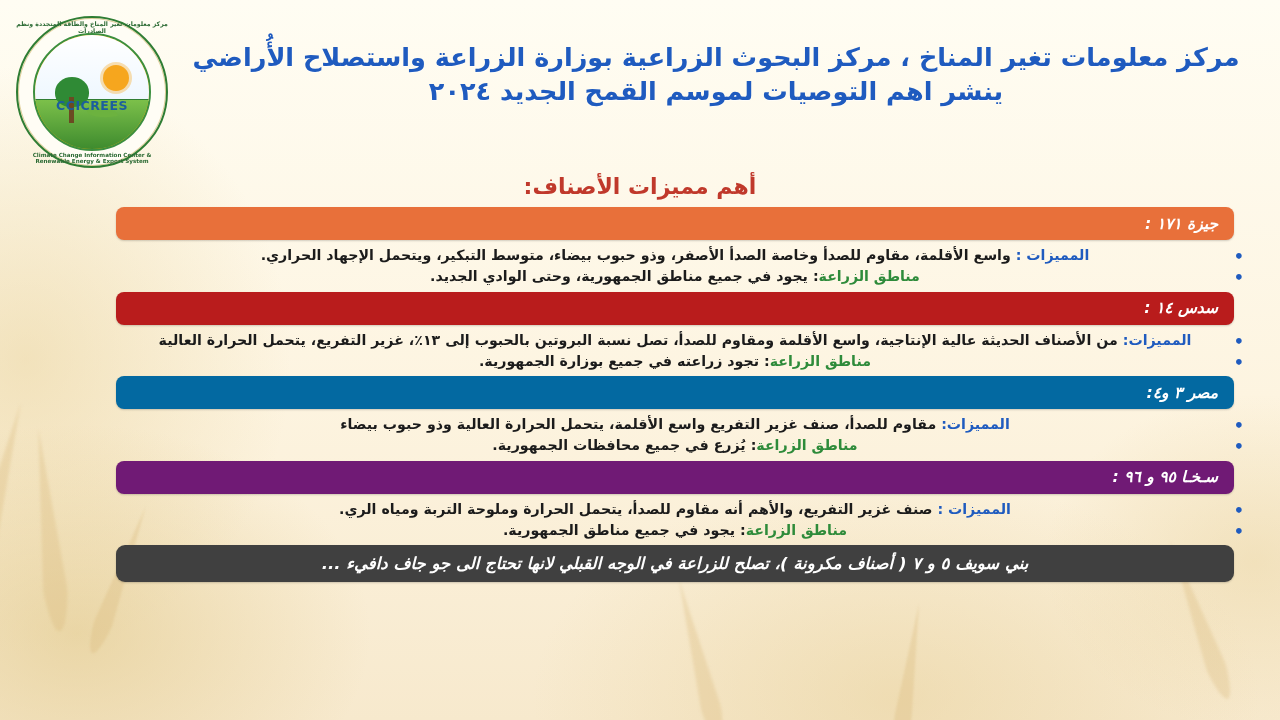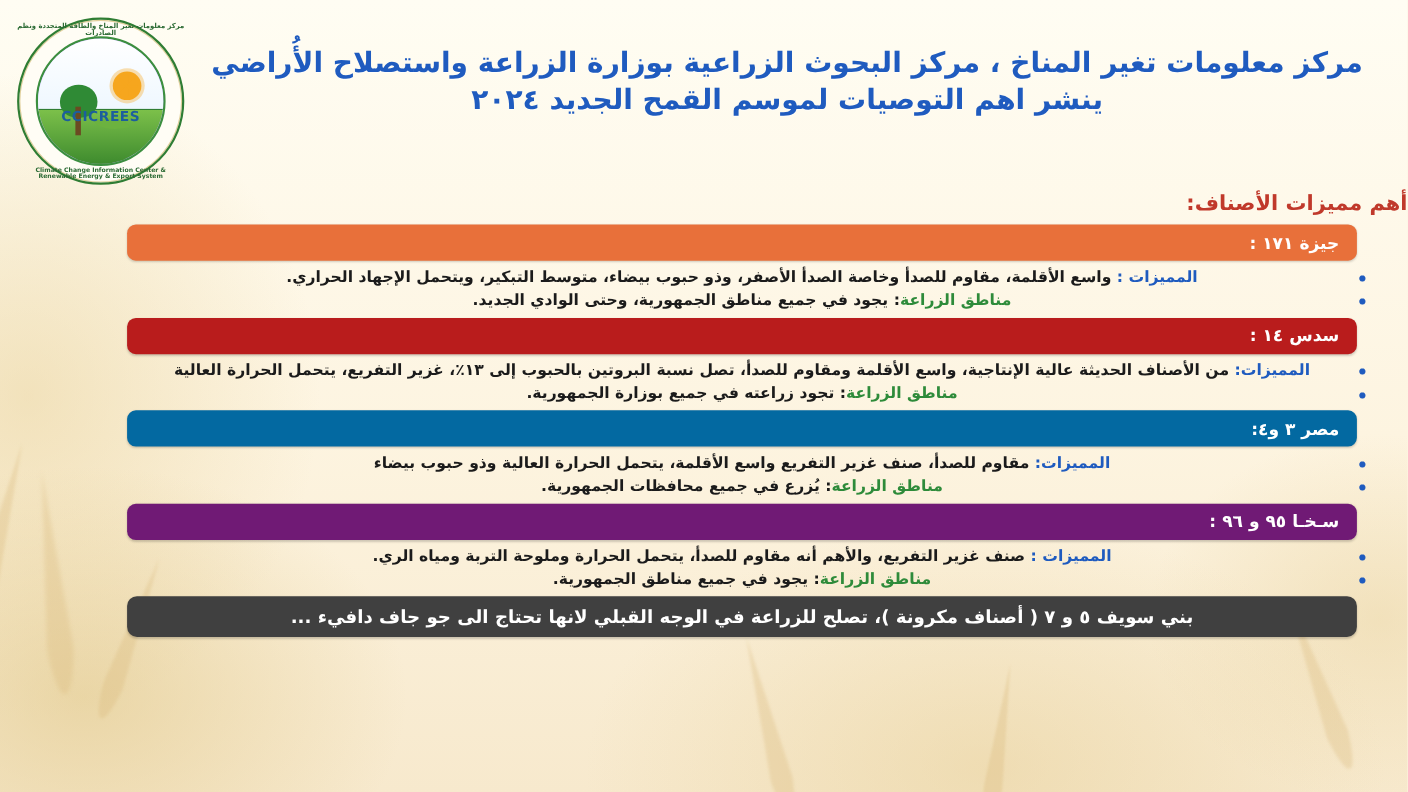--- a/index.html
+++ b/index.html
@@ -72,21 +72,21 @@
   #logo .ring-outer {
     position: absolute; inset: 0;
     border-radius: 50%;
     background: #fffdf5;
     border: 2px solid #2f7d33;
     box-shadow: 0 0 0 1px #e0cf9a inset;
   }
   #logo .ring-inner {
     position: absolute; inset: 17px;
     border-radius: 50%;
-    background: #c4b5fd;
+    background: #eab308;
     border: 2px solid #3c8f3f;
     overflow: hidden;
   }
   #logo .sky {
     position: absolute; left: 0; right: 0; top: 0; height: 58%;
     background: linear-gradient(180deg,#ffffff 0%, #eef7ff 100%);
   }
   #logo .ground {
     position: absolute; left: 0; right: 0; bottom: 0; height: 44%;
     background: linear-gradient(180deg,#7cc04a 0%, #3e8b2e 100%);
@@ -131,42 +131,43 @@
     font-size: 6.2px;
     color: #2b6a33;
     font-weight: bold;
     direction: rtl;
   }
   #logo .arc-top { top: 4px; }
   #logo .arc-bottom { bottom: 4px; font-size: 5.6px; direction: ltr; }
 
   
   #subtitle {
-    text-align: right;
+    text-align: center;
     color: #c0392b;
     font-weight: bold;
-    font-size: 19px;
+    font-size: 22px;
     margin: 6px 0 8px 0;
   }
 
   
   #content { padding: 0 46px 0 116px; }
 
   .variety { margin-bottom: 4px; }
 
   .bar {
     height: 33px;
     border-radius: 8px;
     display: flex;
     align-items: center;
     padding: 0 16px;
     color: #ffffff;
     font-weight: bold;
     font-size: 15.5px;
     box-shadow: 0 1px 2px rgba(0,0,0,0.18);
+    font-style: italic;
   }
   .bar.c0 { background: #e8703a; }
   .bar.c1 { background: #b91c1c; }
   .bar.c2 { background: #0369a1; }
   .bar.c3 { background: #701a75; }
   .bar.c4 {
     background: #404040;
     justify-content: center;
     font-size: 16.5px;
     height: 37px;

